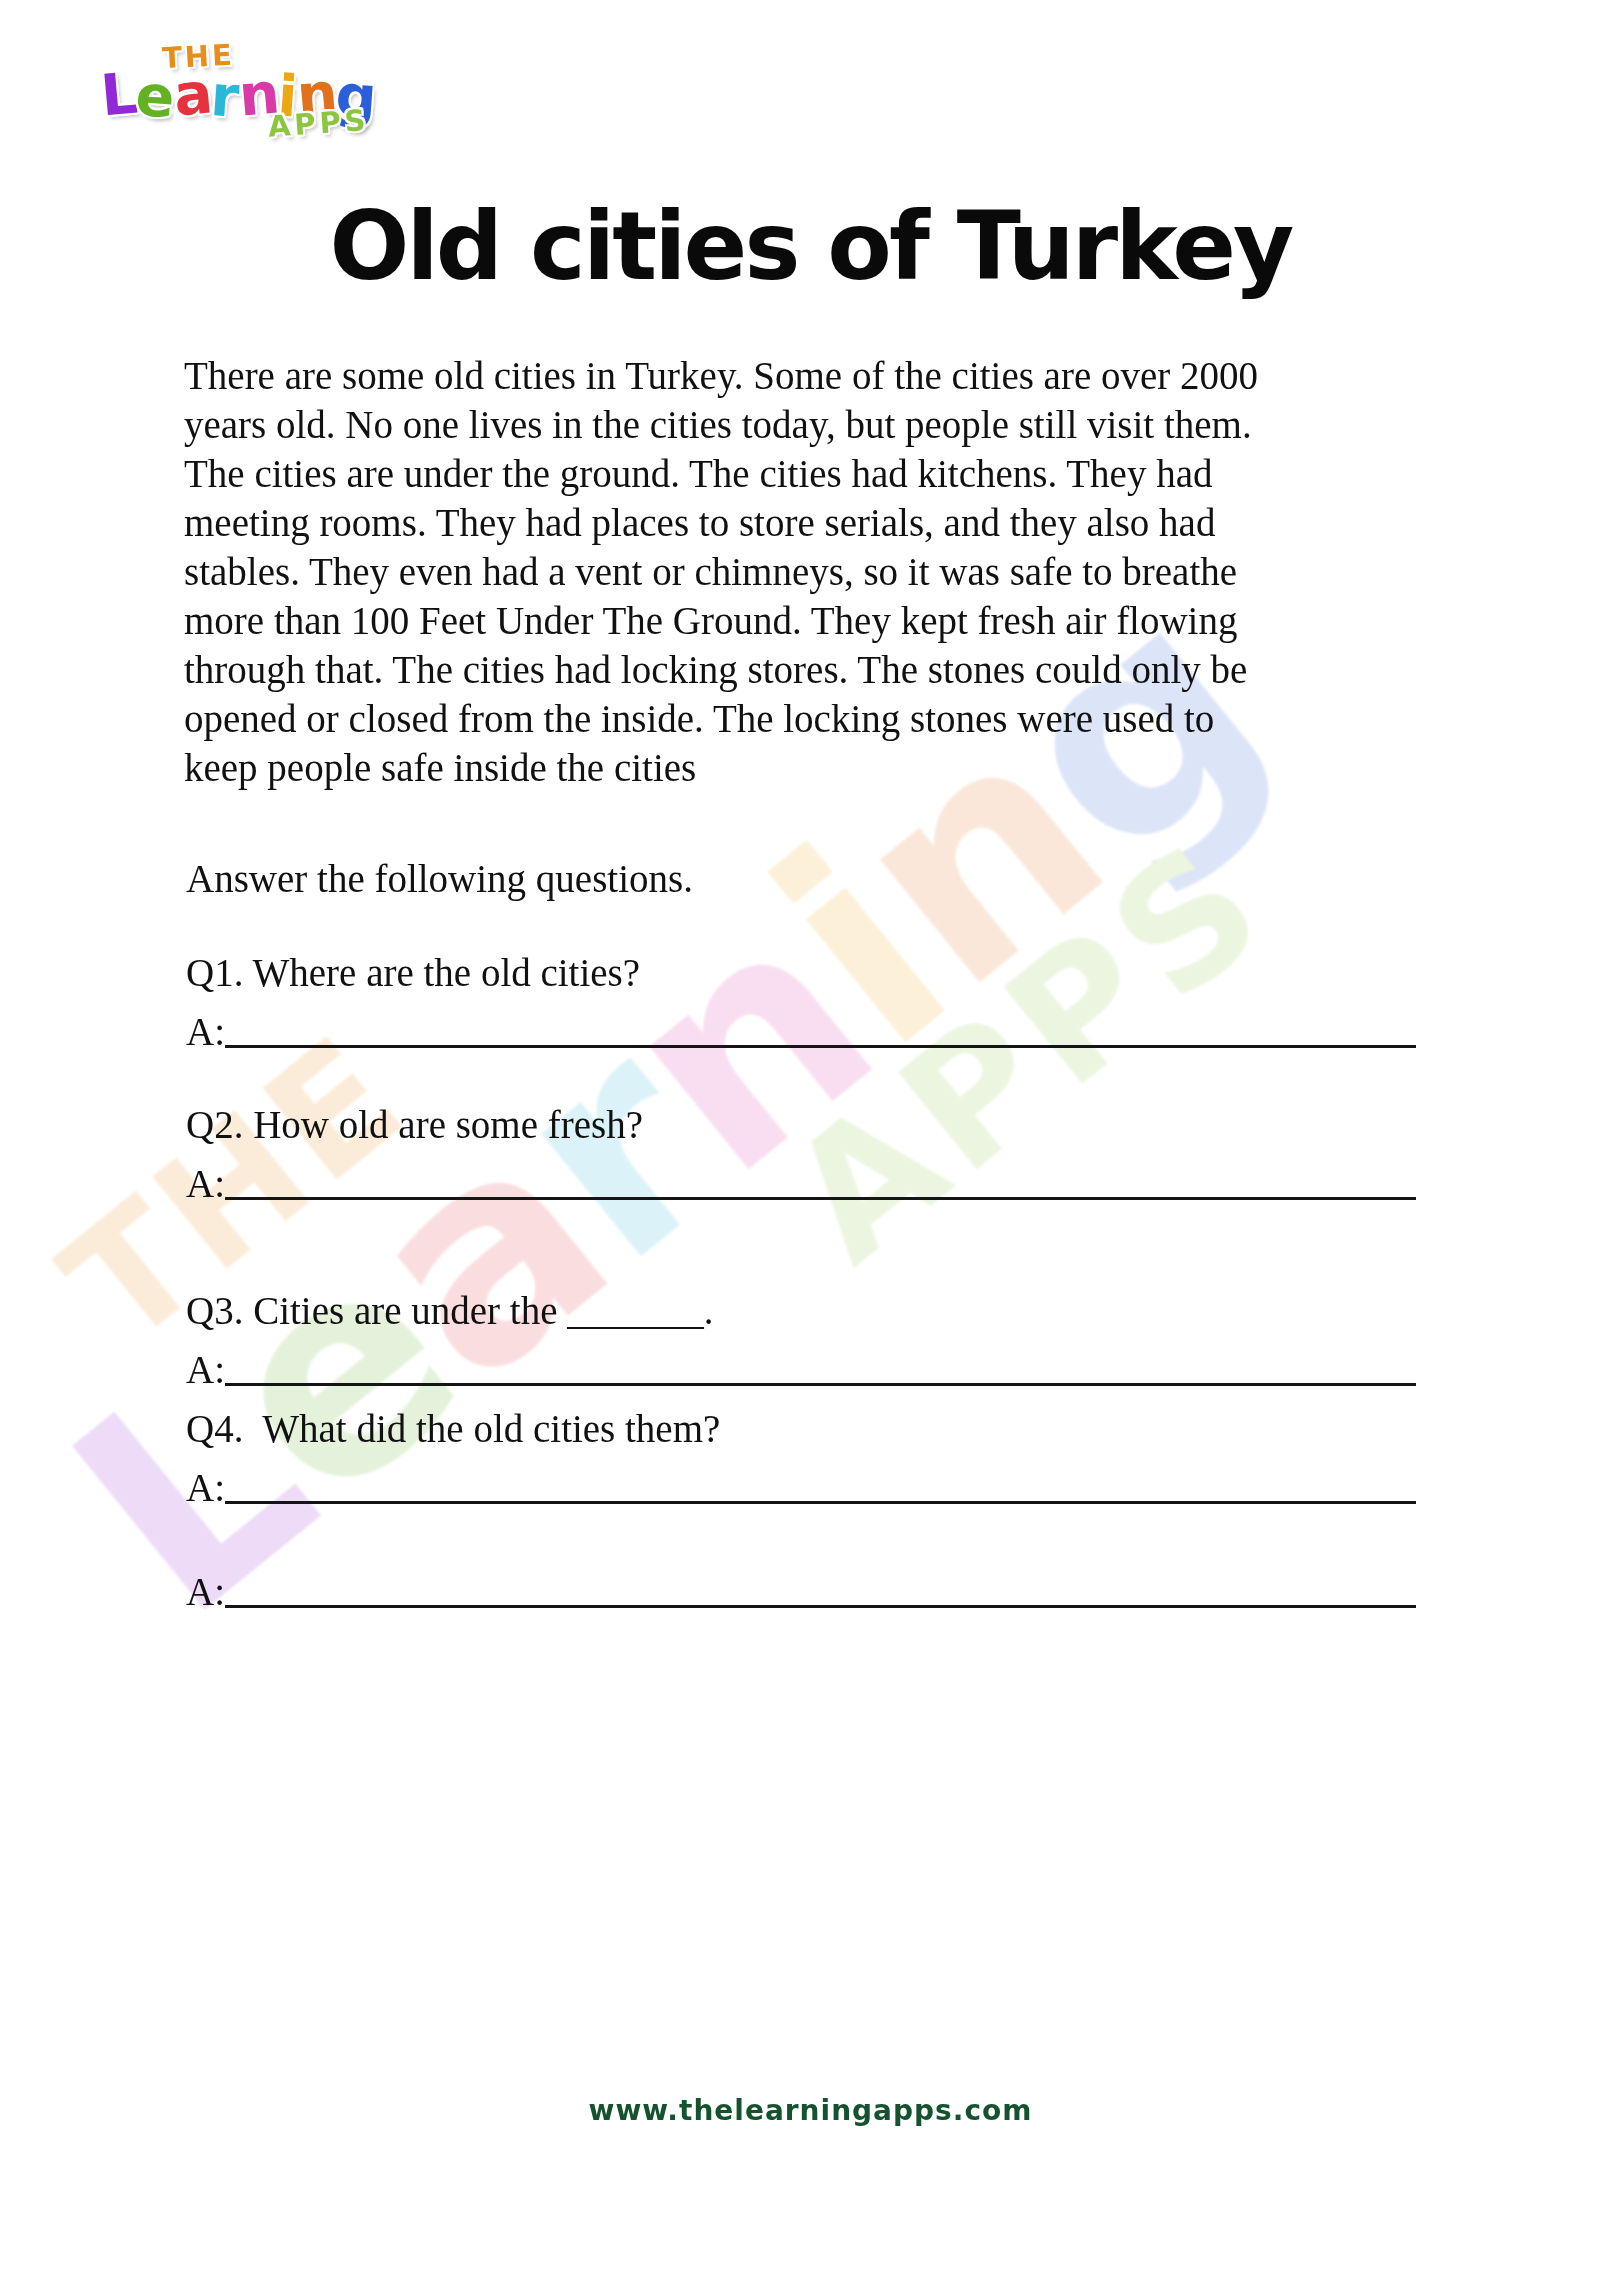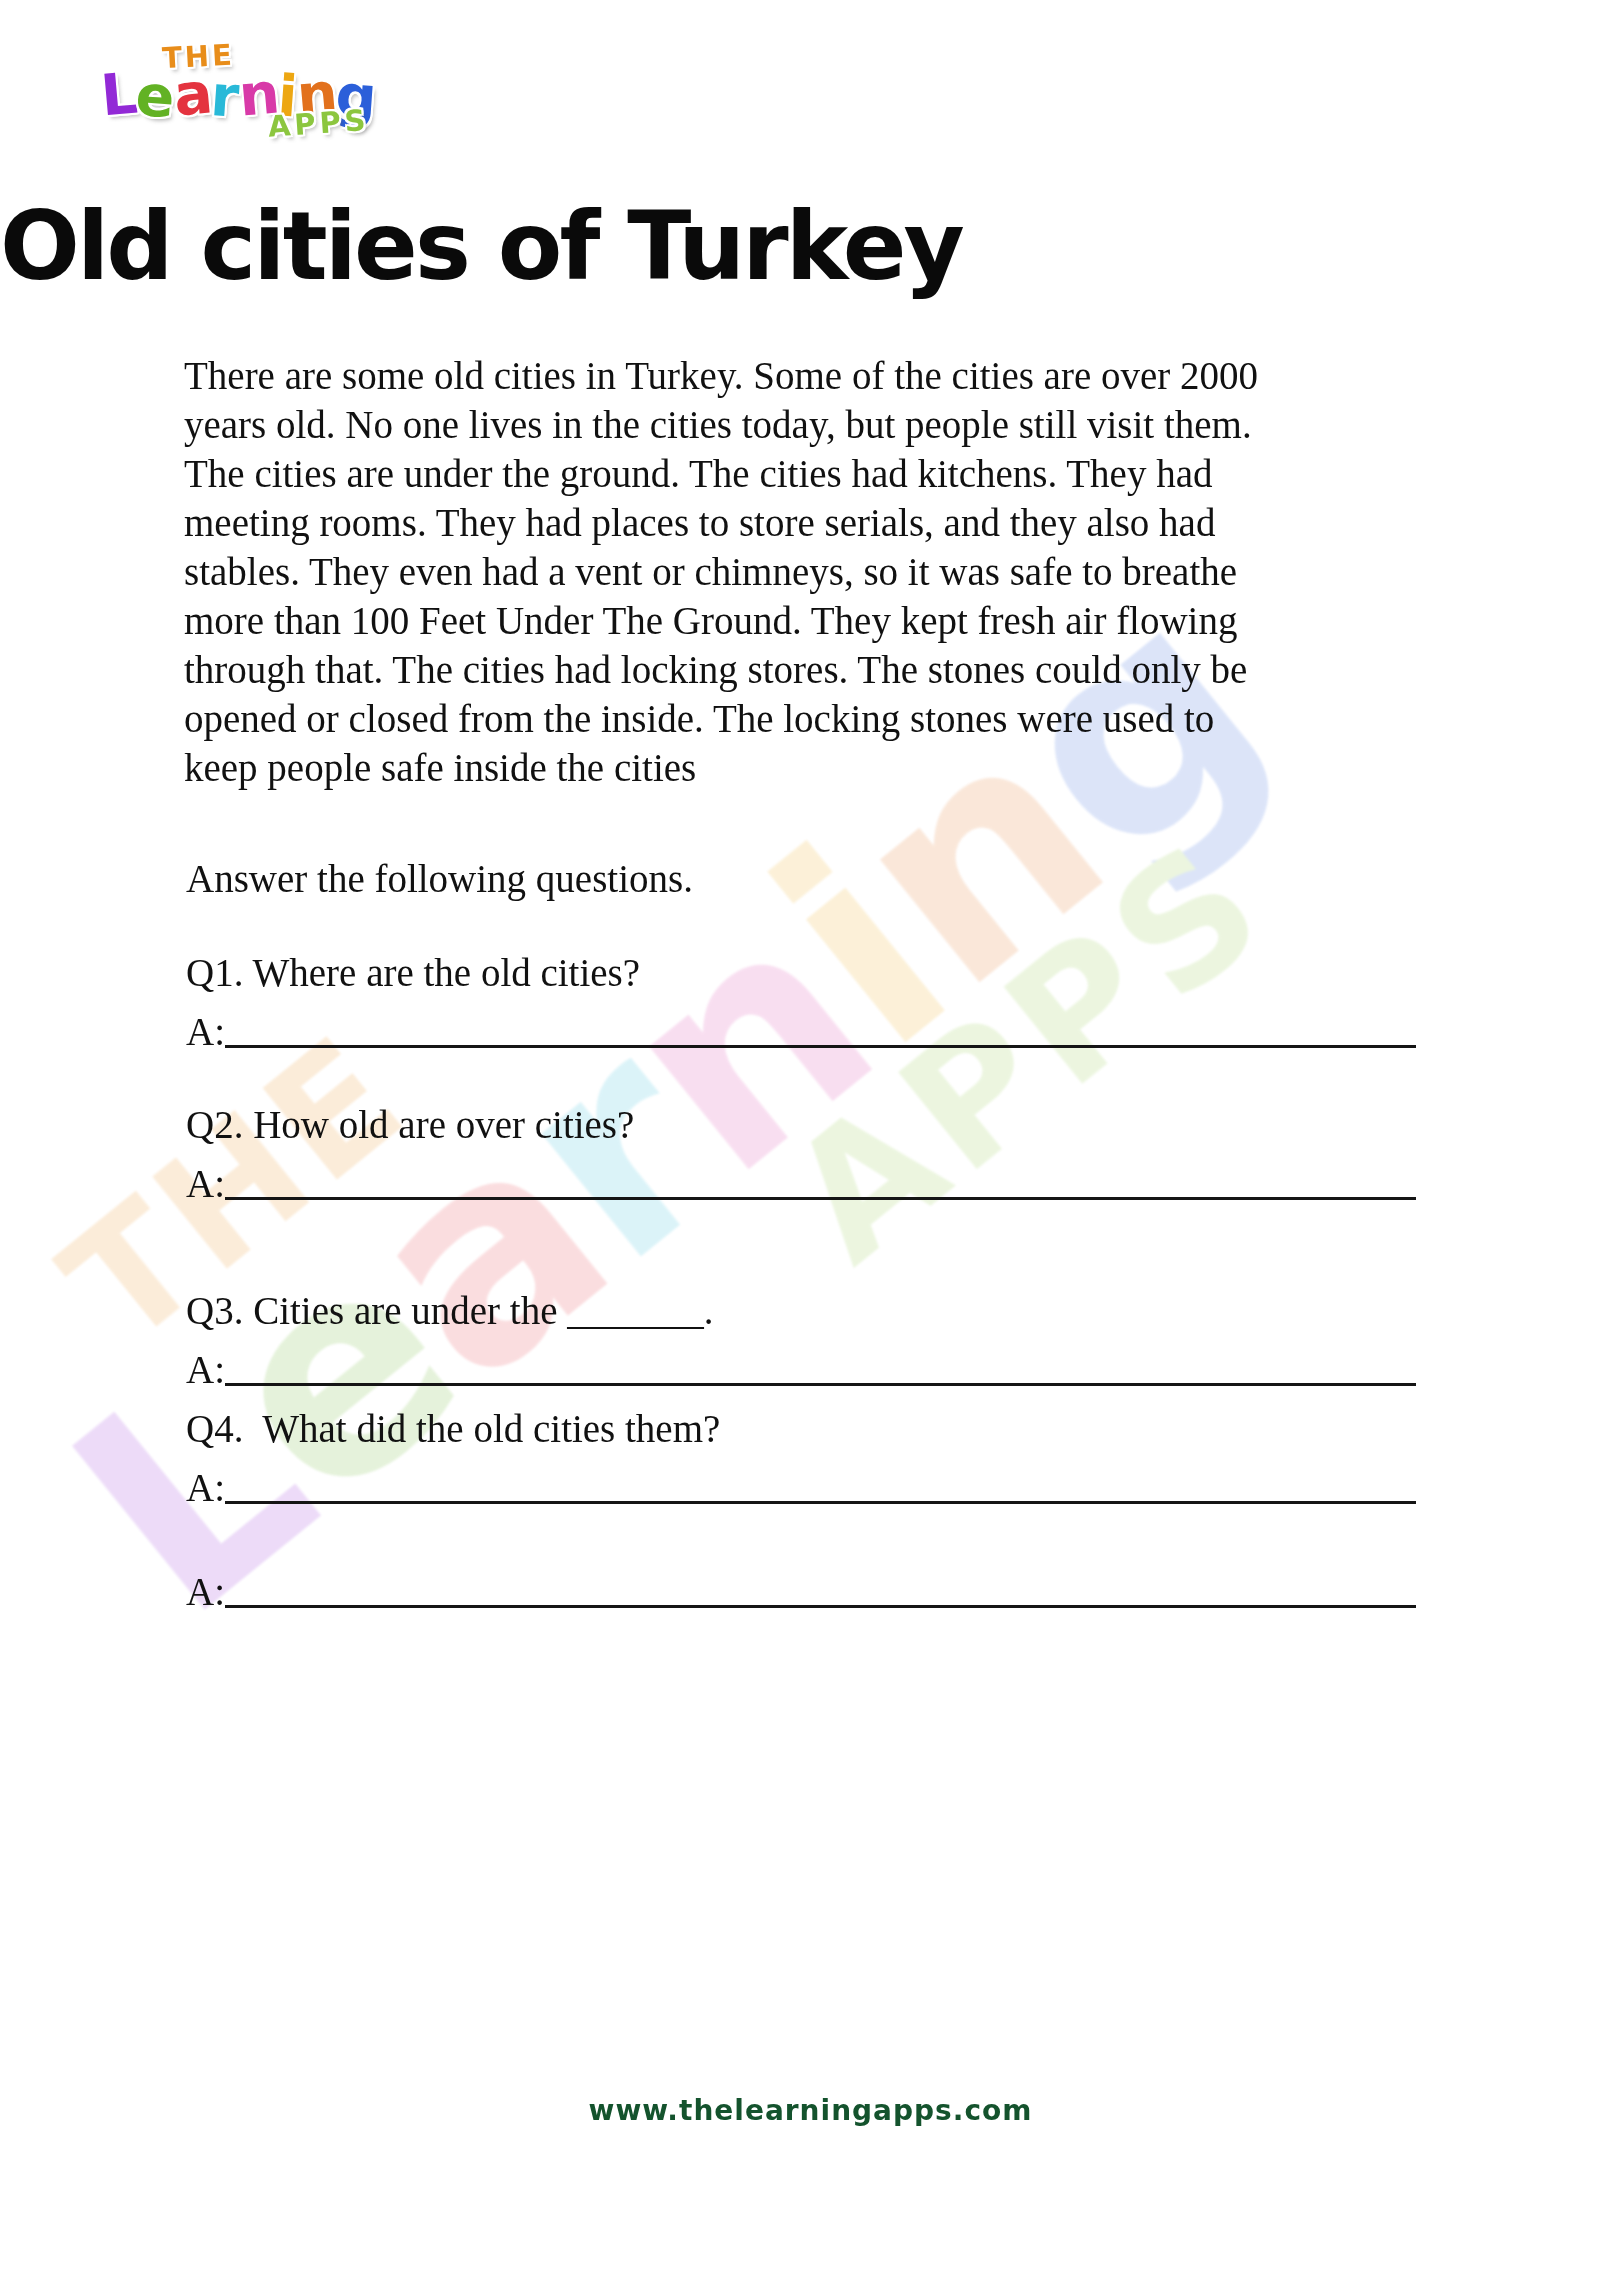--- a/index.html
+++ b/index.html
@@ -45,20 +45,21 @@
   .logo-the{ font-size:29px; margin-left:61px; letter-spacing:2.9px; transform:rotate(-3deg); }
   .logo-main{ font-size:57px; letter-spacing:-1px; white-space:nowrap; }
   .logo-main span{ display:inline-block; }
   .logo-main span:nth-child(odd){ transform:rotate(-5deg); }
   .logo-main span:nth-child(even){ transform:rotate(4deg) translateY(2px); }
   .logo-apps{ font-size:29px; letter-spacing:3.9px; margin-left:167px; margin-top:-11.8px; transform:rotate(-4deg); }
 
   
   .title{
     position:absolute; left:0; top:192px; width:1621px;
+    text-align:center;
     font-family:"DejaVu Sans", sans-serif;
     font-weight:bold;
     font-size:94px;
     letter-spacing:-2.9px;
     color:#0a0a0a;
   }
 
   
   .passage{
     position:absolute; left:184px; top:351px; width:1304px;
@@ -123,21 +124,21 @@
 
   <div class="qa q1">
     <div class="q-text">Q1. Where are the old cities?</div>
     <div class="answer-row">
       <span class="answer-label">A:</span>
       <span class="answer-line"></span>
     </div>
   </div>
 
   <div class="qa q2">
-    <div class="q-text">Q2. How old are over cities?</div>
+    <div class="q-text">Q2. How old are some fresh?</div>
     <div class="answer-row">
       <span class="answer-label">A:</span>
       <span class="answer-line"></span>
     </div>
   </div>
 
   <div class="qa q3">
     <div class="q-text">Q3. Cities are under the _______.</div>
     <div class="answer-row">
       <span class="answer-label">A:</span>

